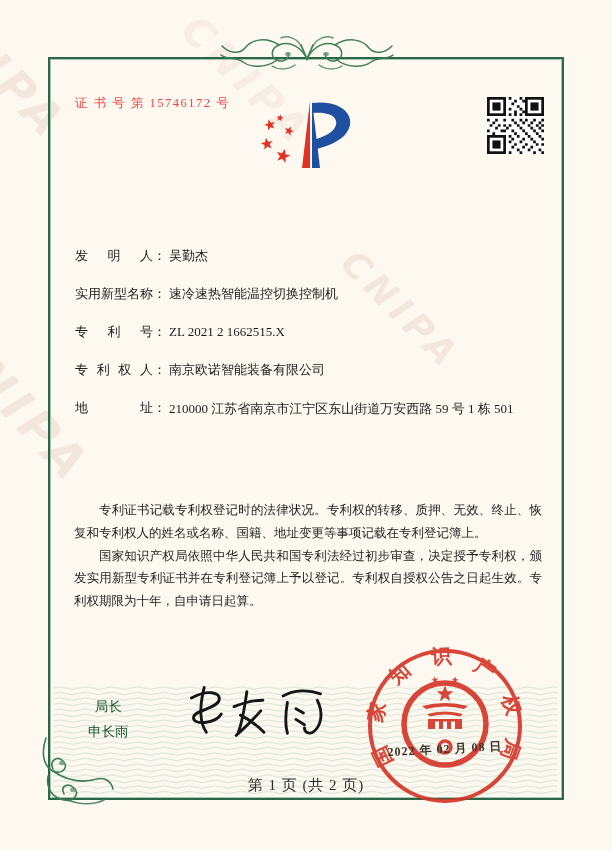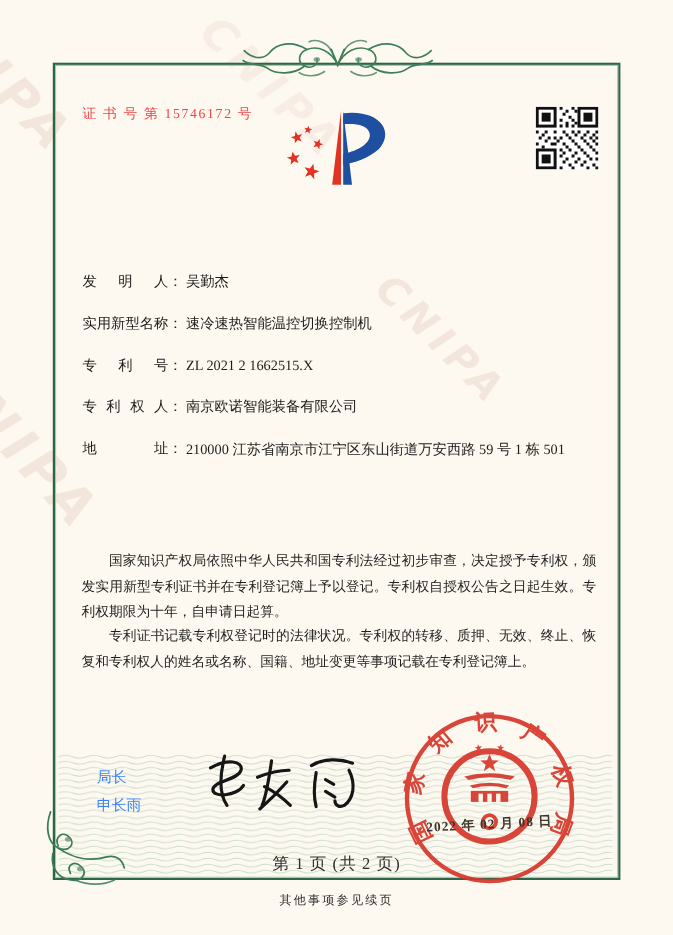--- a/index.html
+++ b/index.html
@@ -25,21 +25,21 @@
   .fields{position:absolute;left:75px;top:247px;right:58px;font-size:13px;color:#1c1c1c;}
   .frow{margin-bottom:20px;line-height:18px;}
   .frow.addr{margin-bottom:5px;}
   .lbl{display:inline-block;width:78px;text-align:justify;text-align-last:justify;}
   .val{margin-left:3px;}
   .val-wrap{display:inline-block;max-width:392px;vertical-align:top;margin-left:3px;line-height:19px;}
   .grow{display:flex;}
   .gcell1{width:248px;}
   .paras{position:absolute;left:74px;right:70px;top:499px;}
   .paras p{margin:0;text-indent:2em;font-size:12.5px;line-height:1.82;color:#1f1f1f;text-align:justify;}
-  .signer{position:absolute;left:88px;top:694px;font-size:13.5px;line-height:25px;color:#3b82f6;}
+  .signer{position:absolute;left:88px;top:694px;font-size:13.5px;line-height:25px;color:#14532d;text-align:center;}
   .signature{position:absolute;left:185px;top:678px;}
   .seal{position:absolute;left:360px;top:646px;}
   .seal-date{position:absolute;left:370px;top:741px;width:150px;text-align:center;
              font-size:12px;font-weight:600;color:#3d332b;transform:rotate(-3deg);letter-spacing:1px;}
   .page-num{position:absolute;left:0;right:0;top:776px;text-align:center;
             font-size:15px;letter-spacing:1px;color:#2e2e2e;}
   .footer-note{position:absolute;left:0;right:0;top:811px;text-align:center;
                font-size:11px;letter-spacing:2px;color:#2e2e2e;z-index:3;}
   .orn-top{position:absolute;left:216px;top:33px;z-index:4;}
   .orn-corner{position:absolute;left:38px;top:736px;z-index:4;}
@@ -167,22 +167,22 @@
       </div>
       <div class="frow">
         <span class="lbl">专利权人</span><span>：</span><span class="val">南京欧诺智能装备有限公司</span>
       </div>
       <div class="frow addr">
         <span class="lbl">地址</span><span>：</span><span class="val-wrap">210000  江苏省南京市江宁区东山街道万安西路 59 号 1 栋 501</span>
       </div>
     </div>
 
     <div class="paras">
+      <p>专利证书记载专利权登记时的法律状况。专利权的转移、质押、无效、终止、恢复和专利权人的姓名或名称、国籍、地址变更等事项记载在专利登记簿上。</p>
       <p>国家知识产权局依照中华人民共和国专利法经过初步审查，决定授予专利权，颁发实用新型专利证书并在专利登记簿上予以登记。专利权自授权公告之日起生效。专利权期限为十年，自申请日起算。</p>
-      <p>专利证书记载专利权登记时的法律状况。专利权的转移、质押、无效、终止、恢复和专利权人的姓名或名称、国籍、地址变更等事项记载在专利登记簿上。</p>
     </div>
 
     <div class="signer">
       <div>局长</div>
       <div>申长雨</div>
     </div>
 
     <svg class="signature" width="160" height="70" viewBox="0 0 150 60">
       <g stroke="#161616" stroke-width="2.7" fill="none" stroke-linecap="round" stroke-linejoin="round">
         <path d="M18,6 C14,22 13,38 20,48"></path>
@@ -229,15 +229,14 @@
         </g>
       </g>
     </svg>
 
     <div class="seal-date">2022 年 02 月 08 日</div>
 
     <div class="page-num">第 1 页 (共 2 页)</div>
 
   </div>
 
-  <div class="footer-note">其他事项参见续页</div>
 
 </div>
 
 </body></html>

